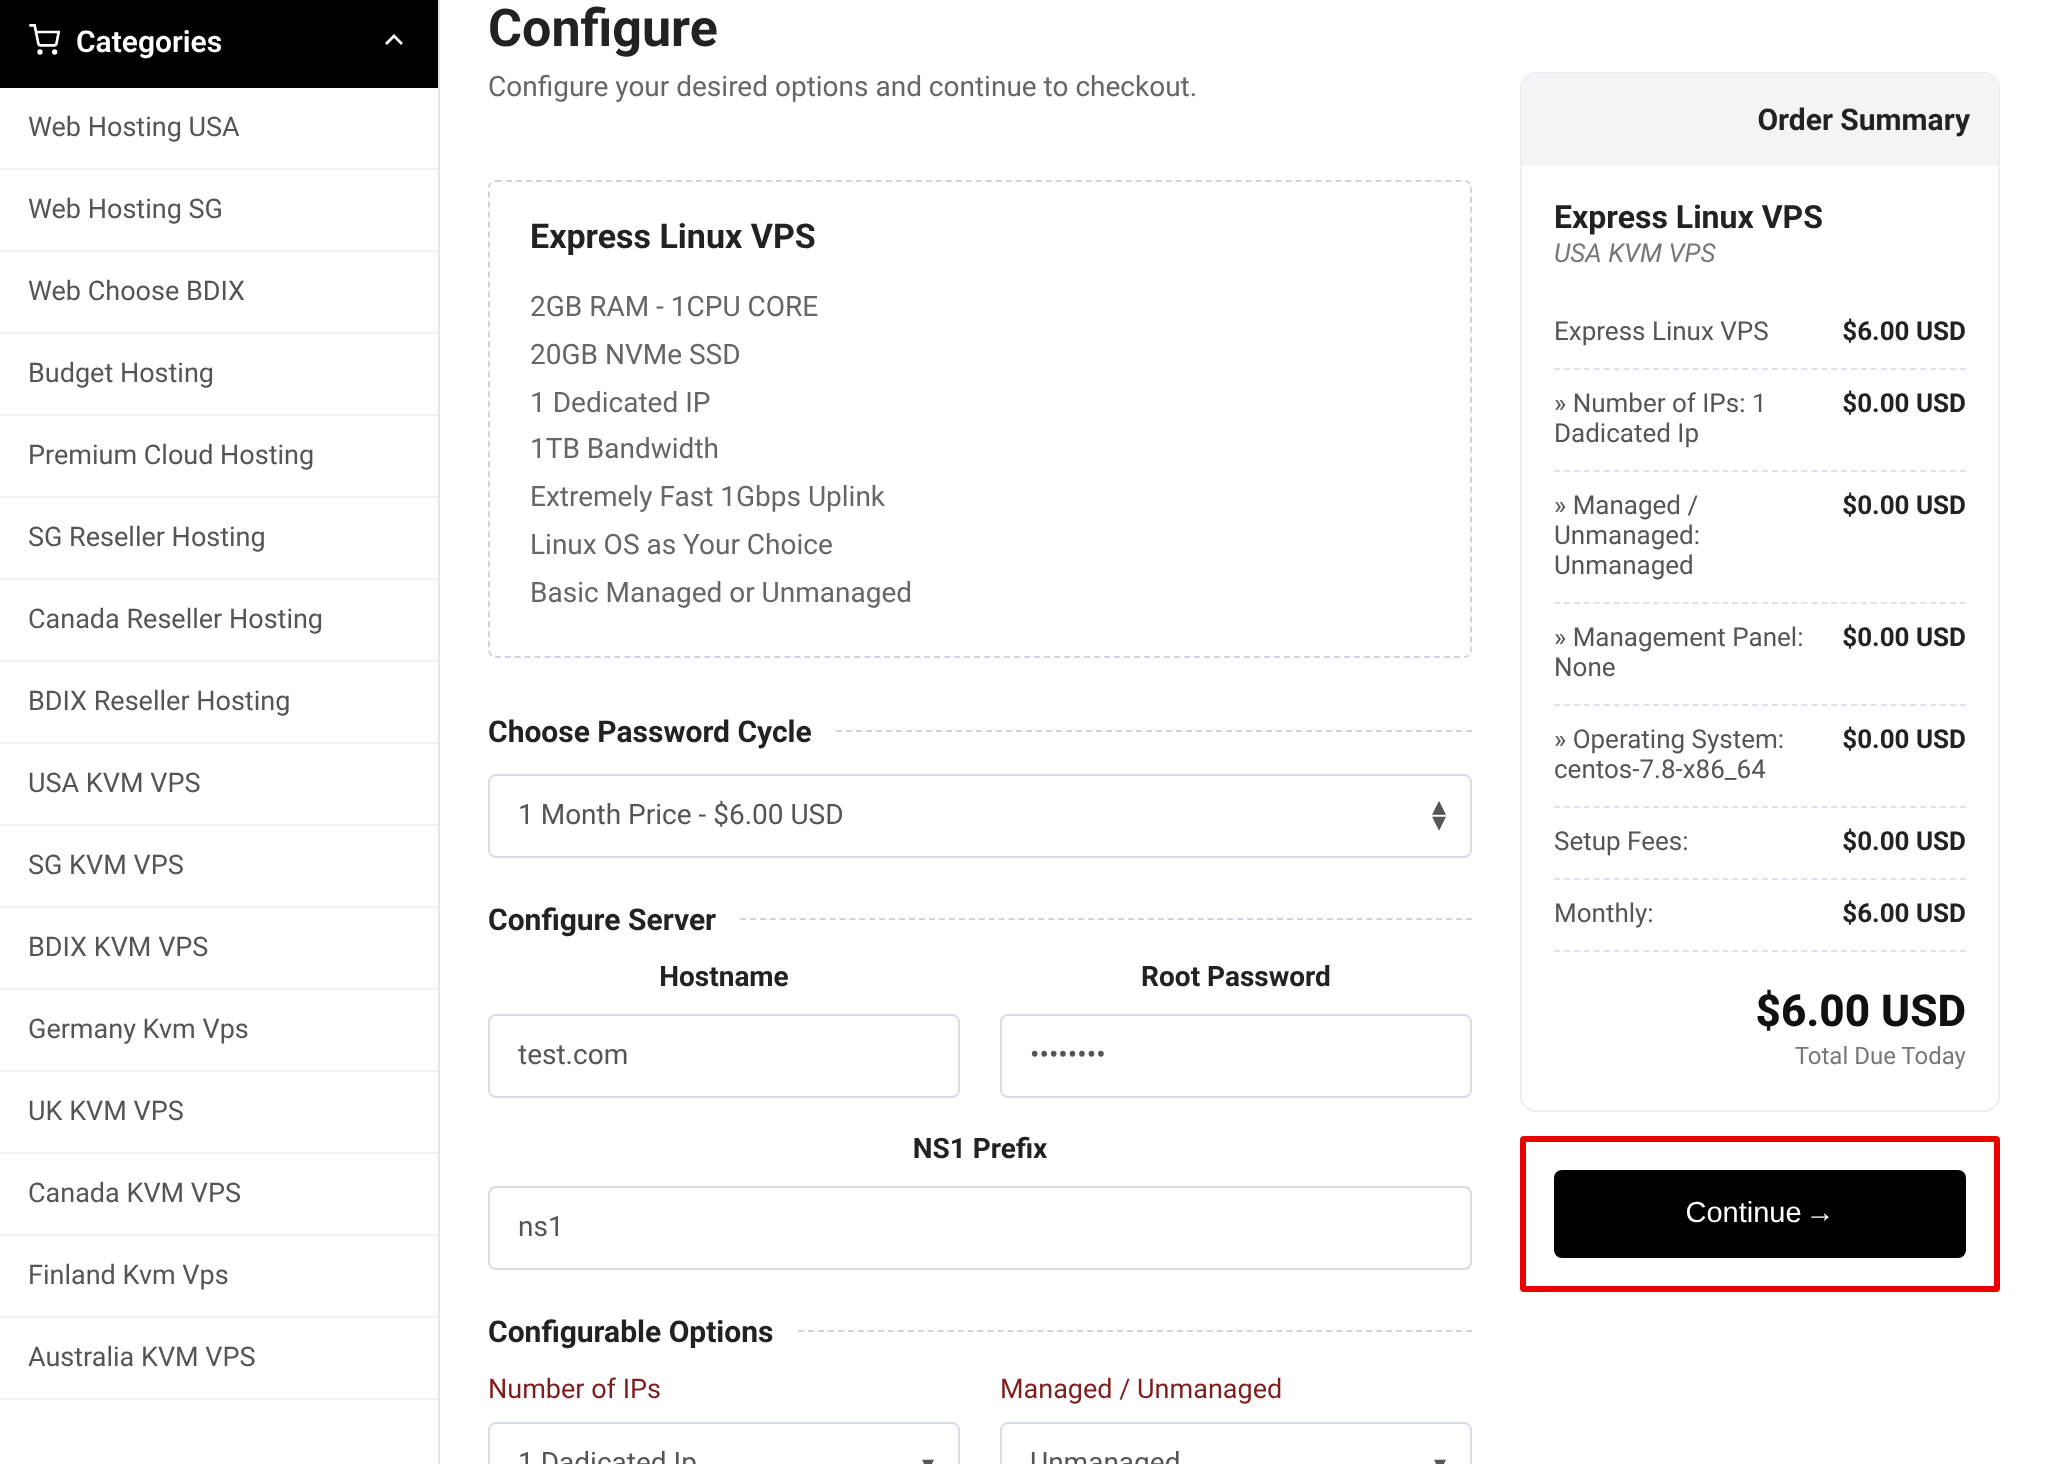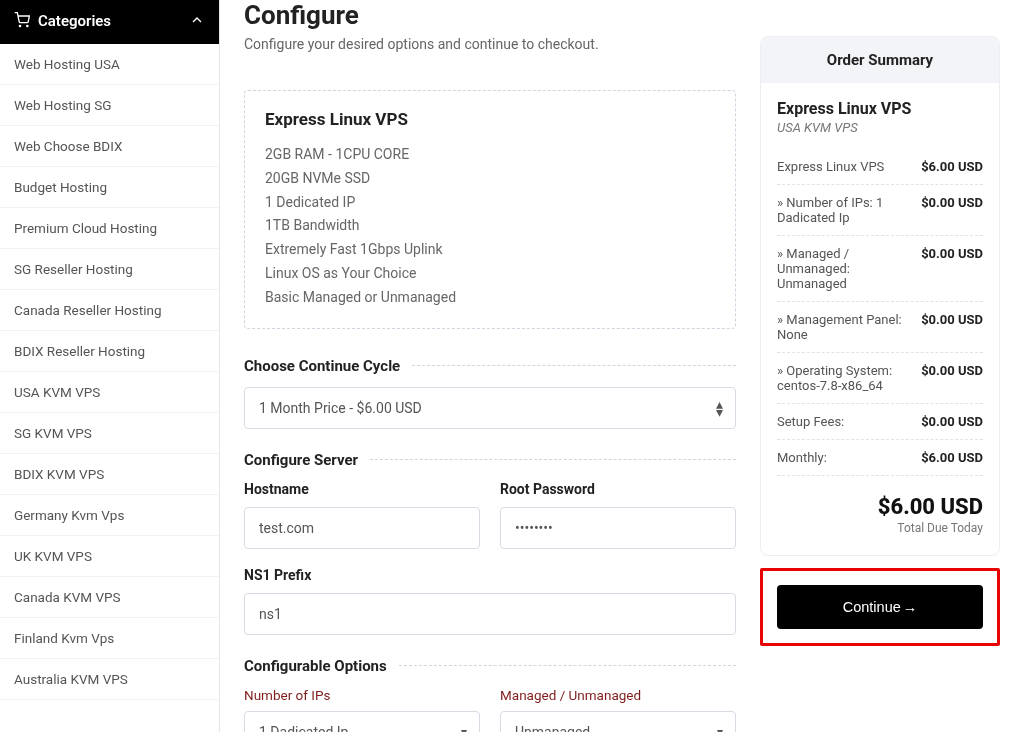--- a/index.html
+++ b/index.html
@@ -132,39 +132,40 @@
     gap: 20px;
     margin-bottom: 18px;
   }
   .two-col .field { flex: 1; }
   .field-label {
     font-weight: 700;
     font-size: 14px;
     color: #222;
     margin-bottom: 10px;
     display: block;
+    text-align: center;
   }
   .field-label-light {
     font-weight: 400;
     color: #7f1d1d;
     font-size: 13.5px;
     margin-bottom: 8px;
     display: block;
   }
 
   
   .summary-card {
     border: 1px solid #eceef2;
     border-radius: 8px;
     overflow: hidden;
     background: #fff;
   }
   .summary-head {
     background: #f3f4f7;
-    text-align: center;
+    text-align: right;
     padding: 14px;
     font-weight: 700;
     font-size: 15px;
     color: #222;
   }
   .summary-body { padding: 16px 16px 20px 16px; }
   .summary-body h3 {
     font-size: 16px;
     font-weight: 700;
     margin: 0 0 2px 0;
@@ -282,21 +283,21 @@
           <div>20GB NVMe SSD</div>
           <div>1 Dedicated IP</div>
           <div>1TB Bandwidth</div>
           <div>Extremely Fast 1Gbps Uplink</div>
           <div>Linux OS as Your Choice</div>
           <div>Basic Managed or Unmanaged</div>
         </div>
       </div>
 
       <div class="section-label-wrap">
-        <div class="txt">Choose Continue Cycle</div>
+        <div class="txt">Choose Password Cycle</div>
         <div class="dash"></div>
       </div>
       <div class="select-wrap">
         <select>
           <option>1 Month Price - $6.00 USD</option>
         </select>
         <div class="caret2">▴<br>▾</div>
       </div>
 
       <div class="section-label-wrap">

